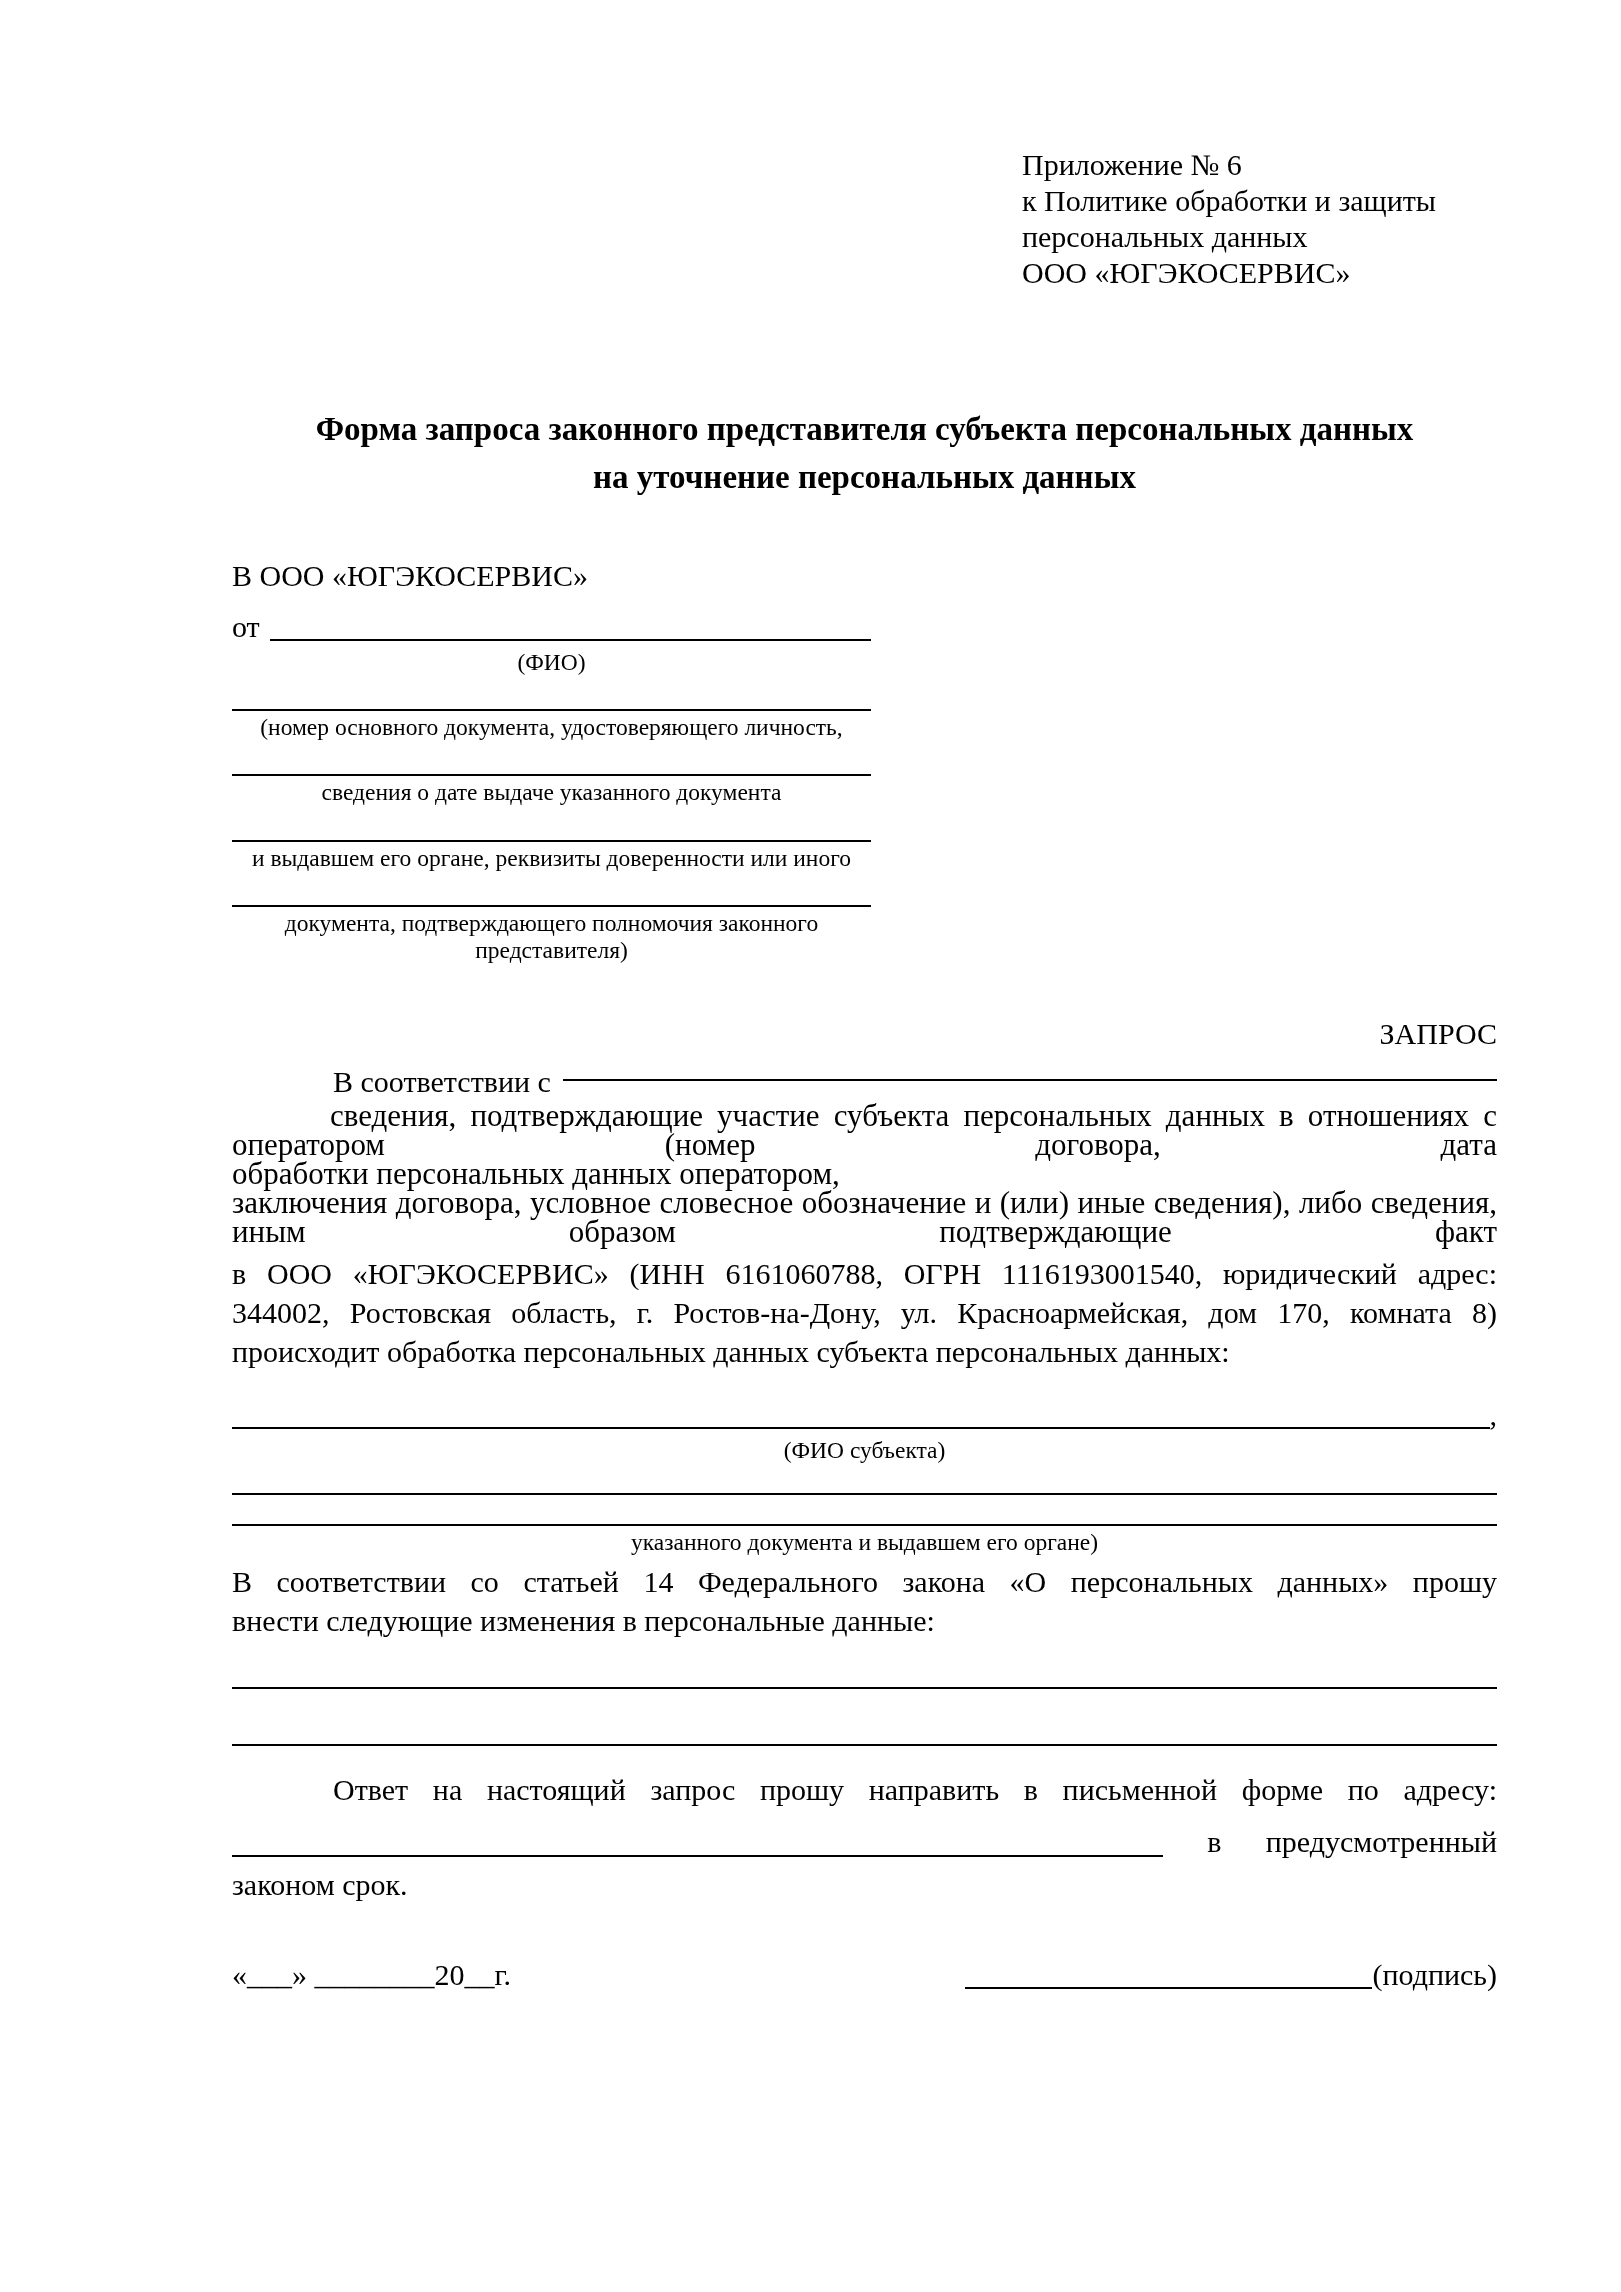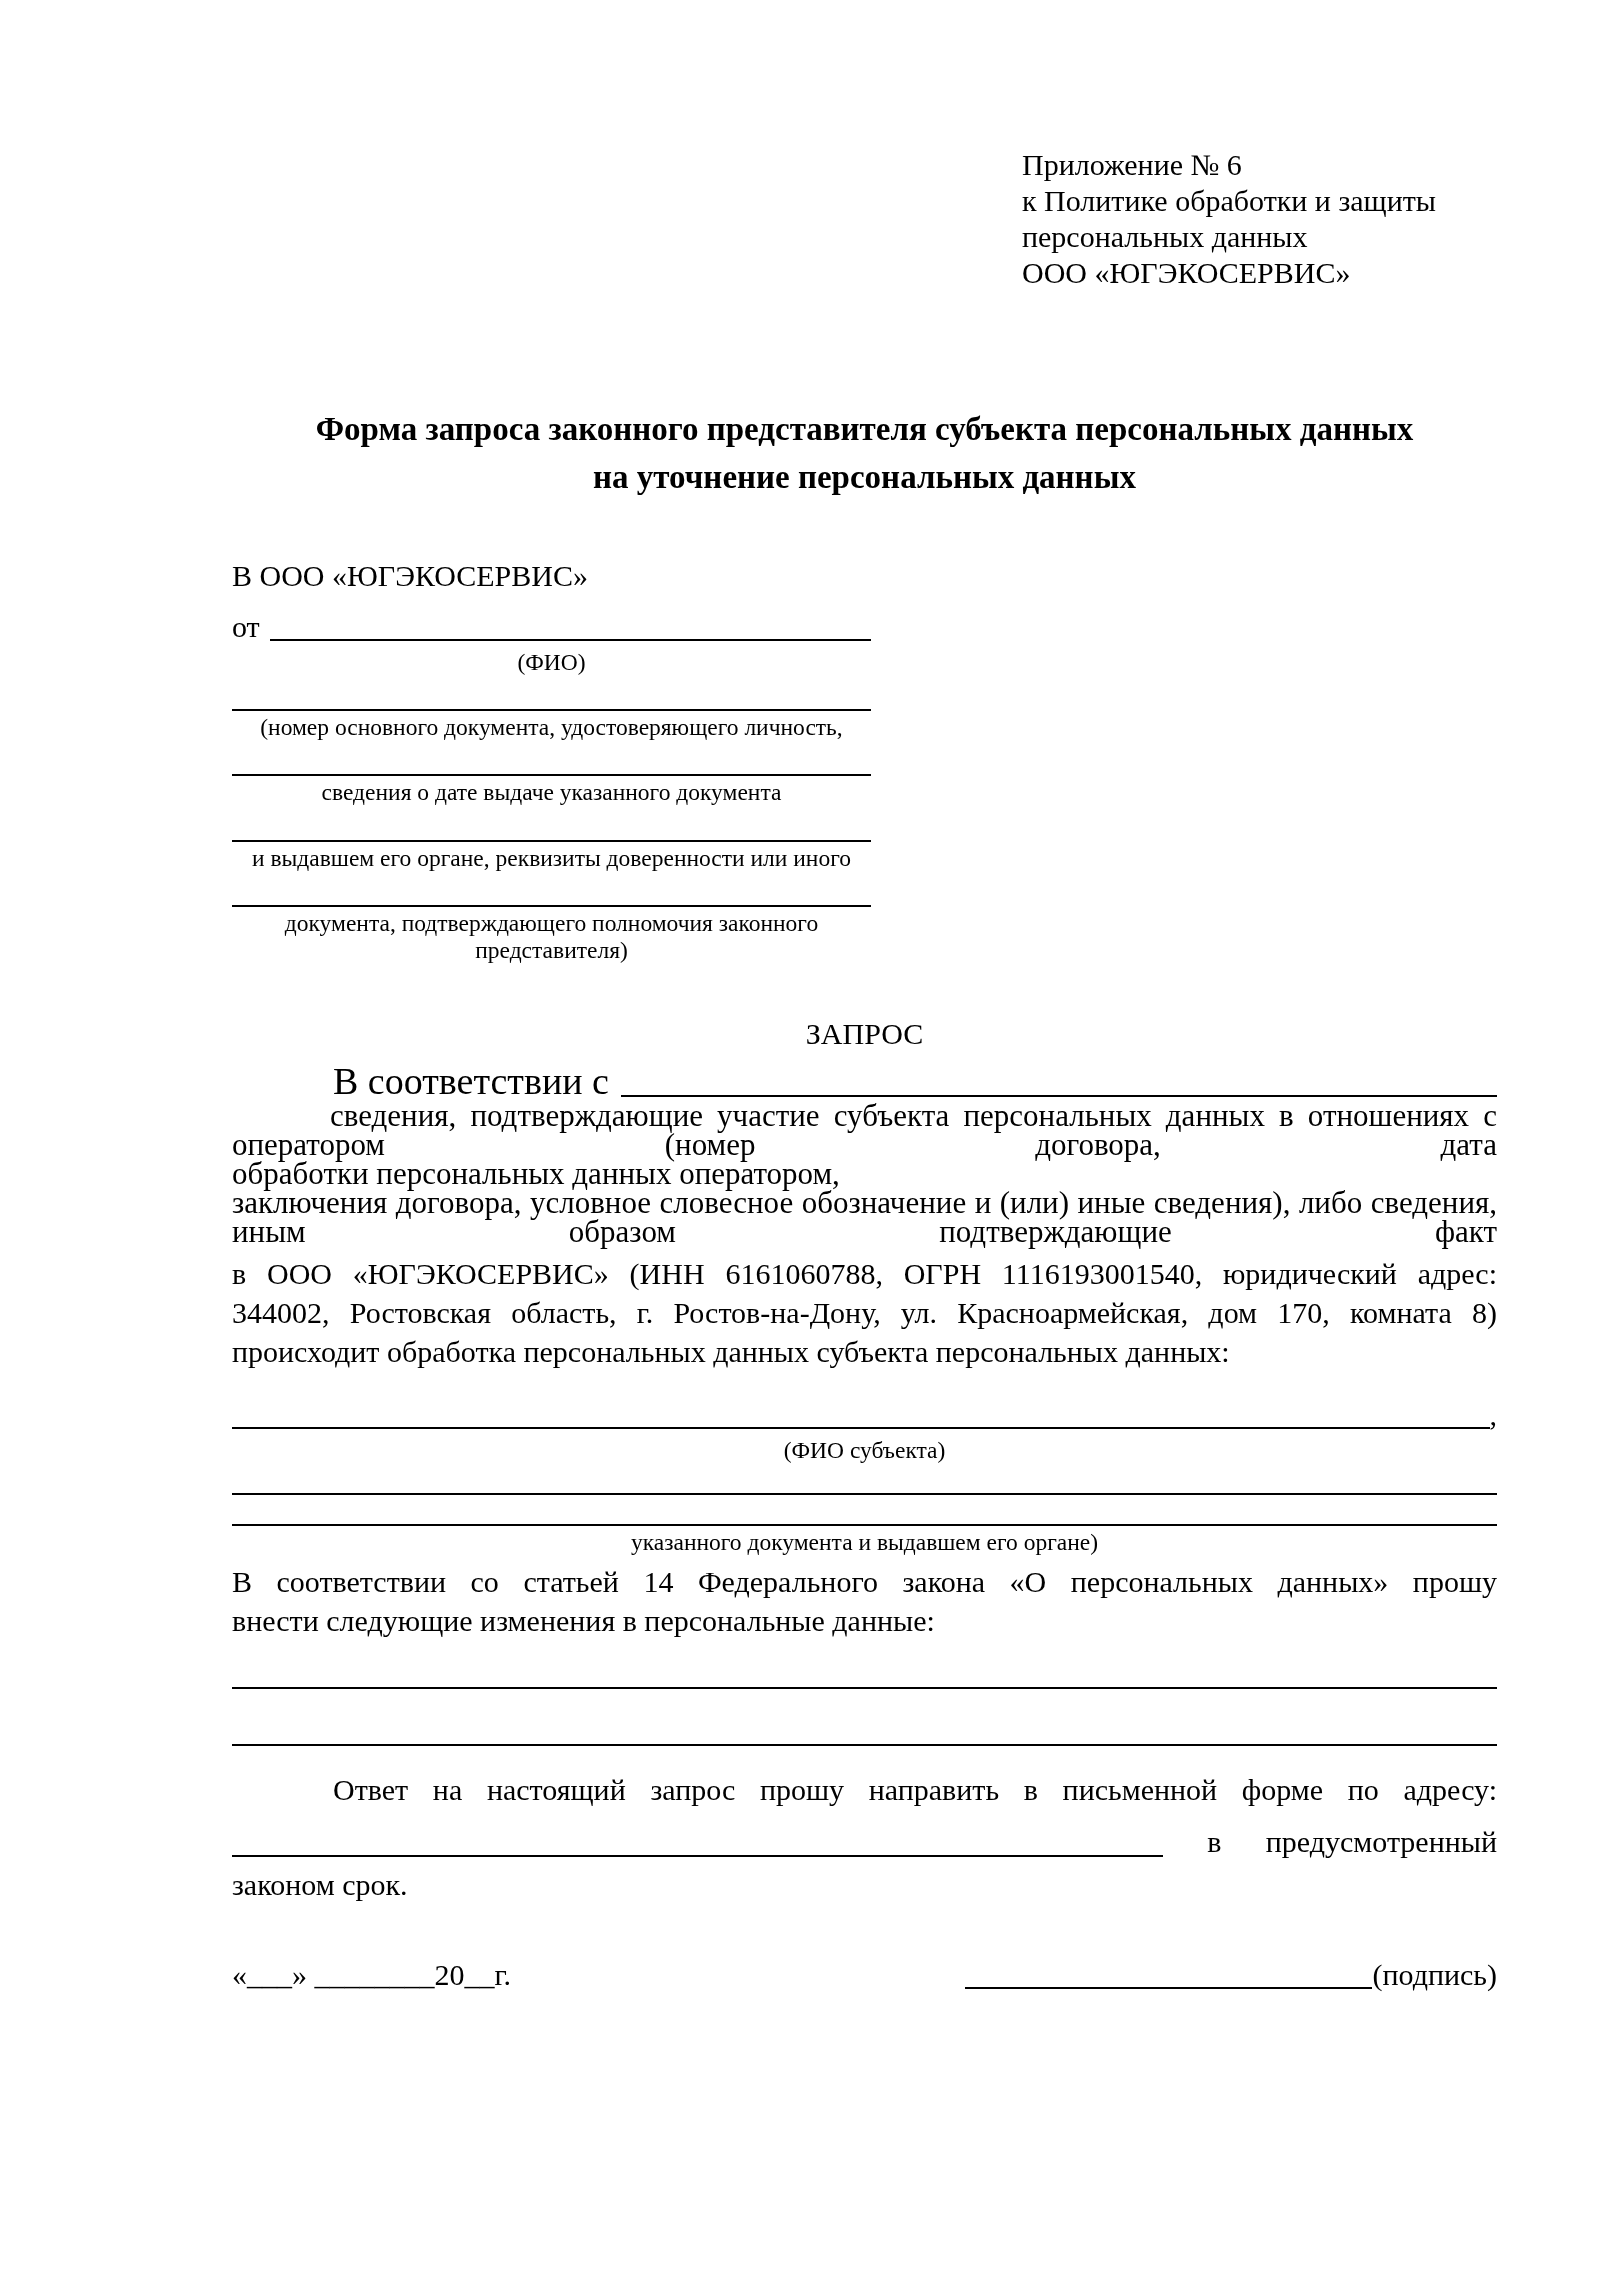--- a/index.html
+++ b/index.html
@@ -23,22 +23,22 @@
   .addr-to { font-size:30px; line-height:39px; }
   .from-row { display:flex; margin-top:11.8px; font-size:30px; line-height:39px; }
   .from-row .lbl { padding-right:9.8px; }
   .rule-grow { flex:1; border-bottom:2.9px solid #000; margin-bottom:4.9px; }
   .cap { text-align:center; font-size:23.5px; line-height:27.4px; margin-top:2.9px; }
   .hr { border-top:2.9px solid #000; height:0; }
   .fgroup { margin-top:0; }
   .fgroup .hr { margin-top:33px; }
 
   
-  .zapros { margin-top:49px; text-align:center; font-size:30px; line-height:39px; }
-  .intro-row { display:flex; margin-top:9.8px; font-size:38px; line-height:39px; }
+  .zapros { margin-top:49px; text-align:right; font-size:30px; line-height:39px; }
+  .intro-row { display:flex; margin-top:9.8px; font-size:30px; line-height:39px;align-items:center; }
   .intro-row .txt { margin-left:101px; padding-right:11.8px; white-space:nowrap; }
 
   .jl { text-align:justify; text-align-last:justify; }
   .fn { font-size:31px; line-height:29px; }
   .fn-indent { text-indent:98px; }
 
   .op-par { margin-top:7.8px; }
   .subject-row { display:flex; margin-top:23.5px; font-size:30px; line-height:39px; }
   .law-par { margin-top:5.9px; }
 

